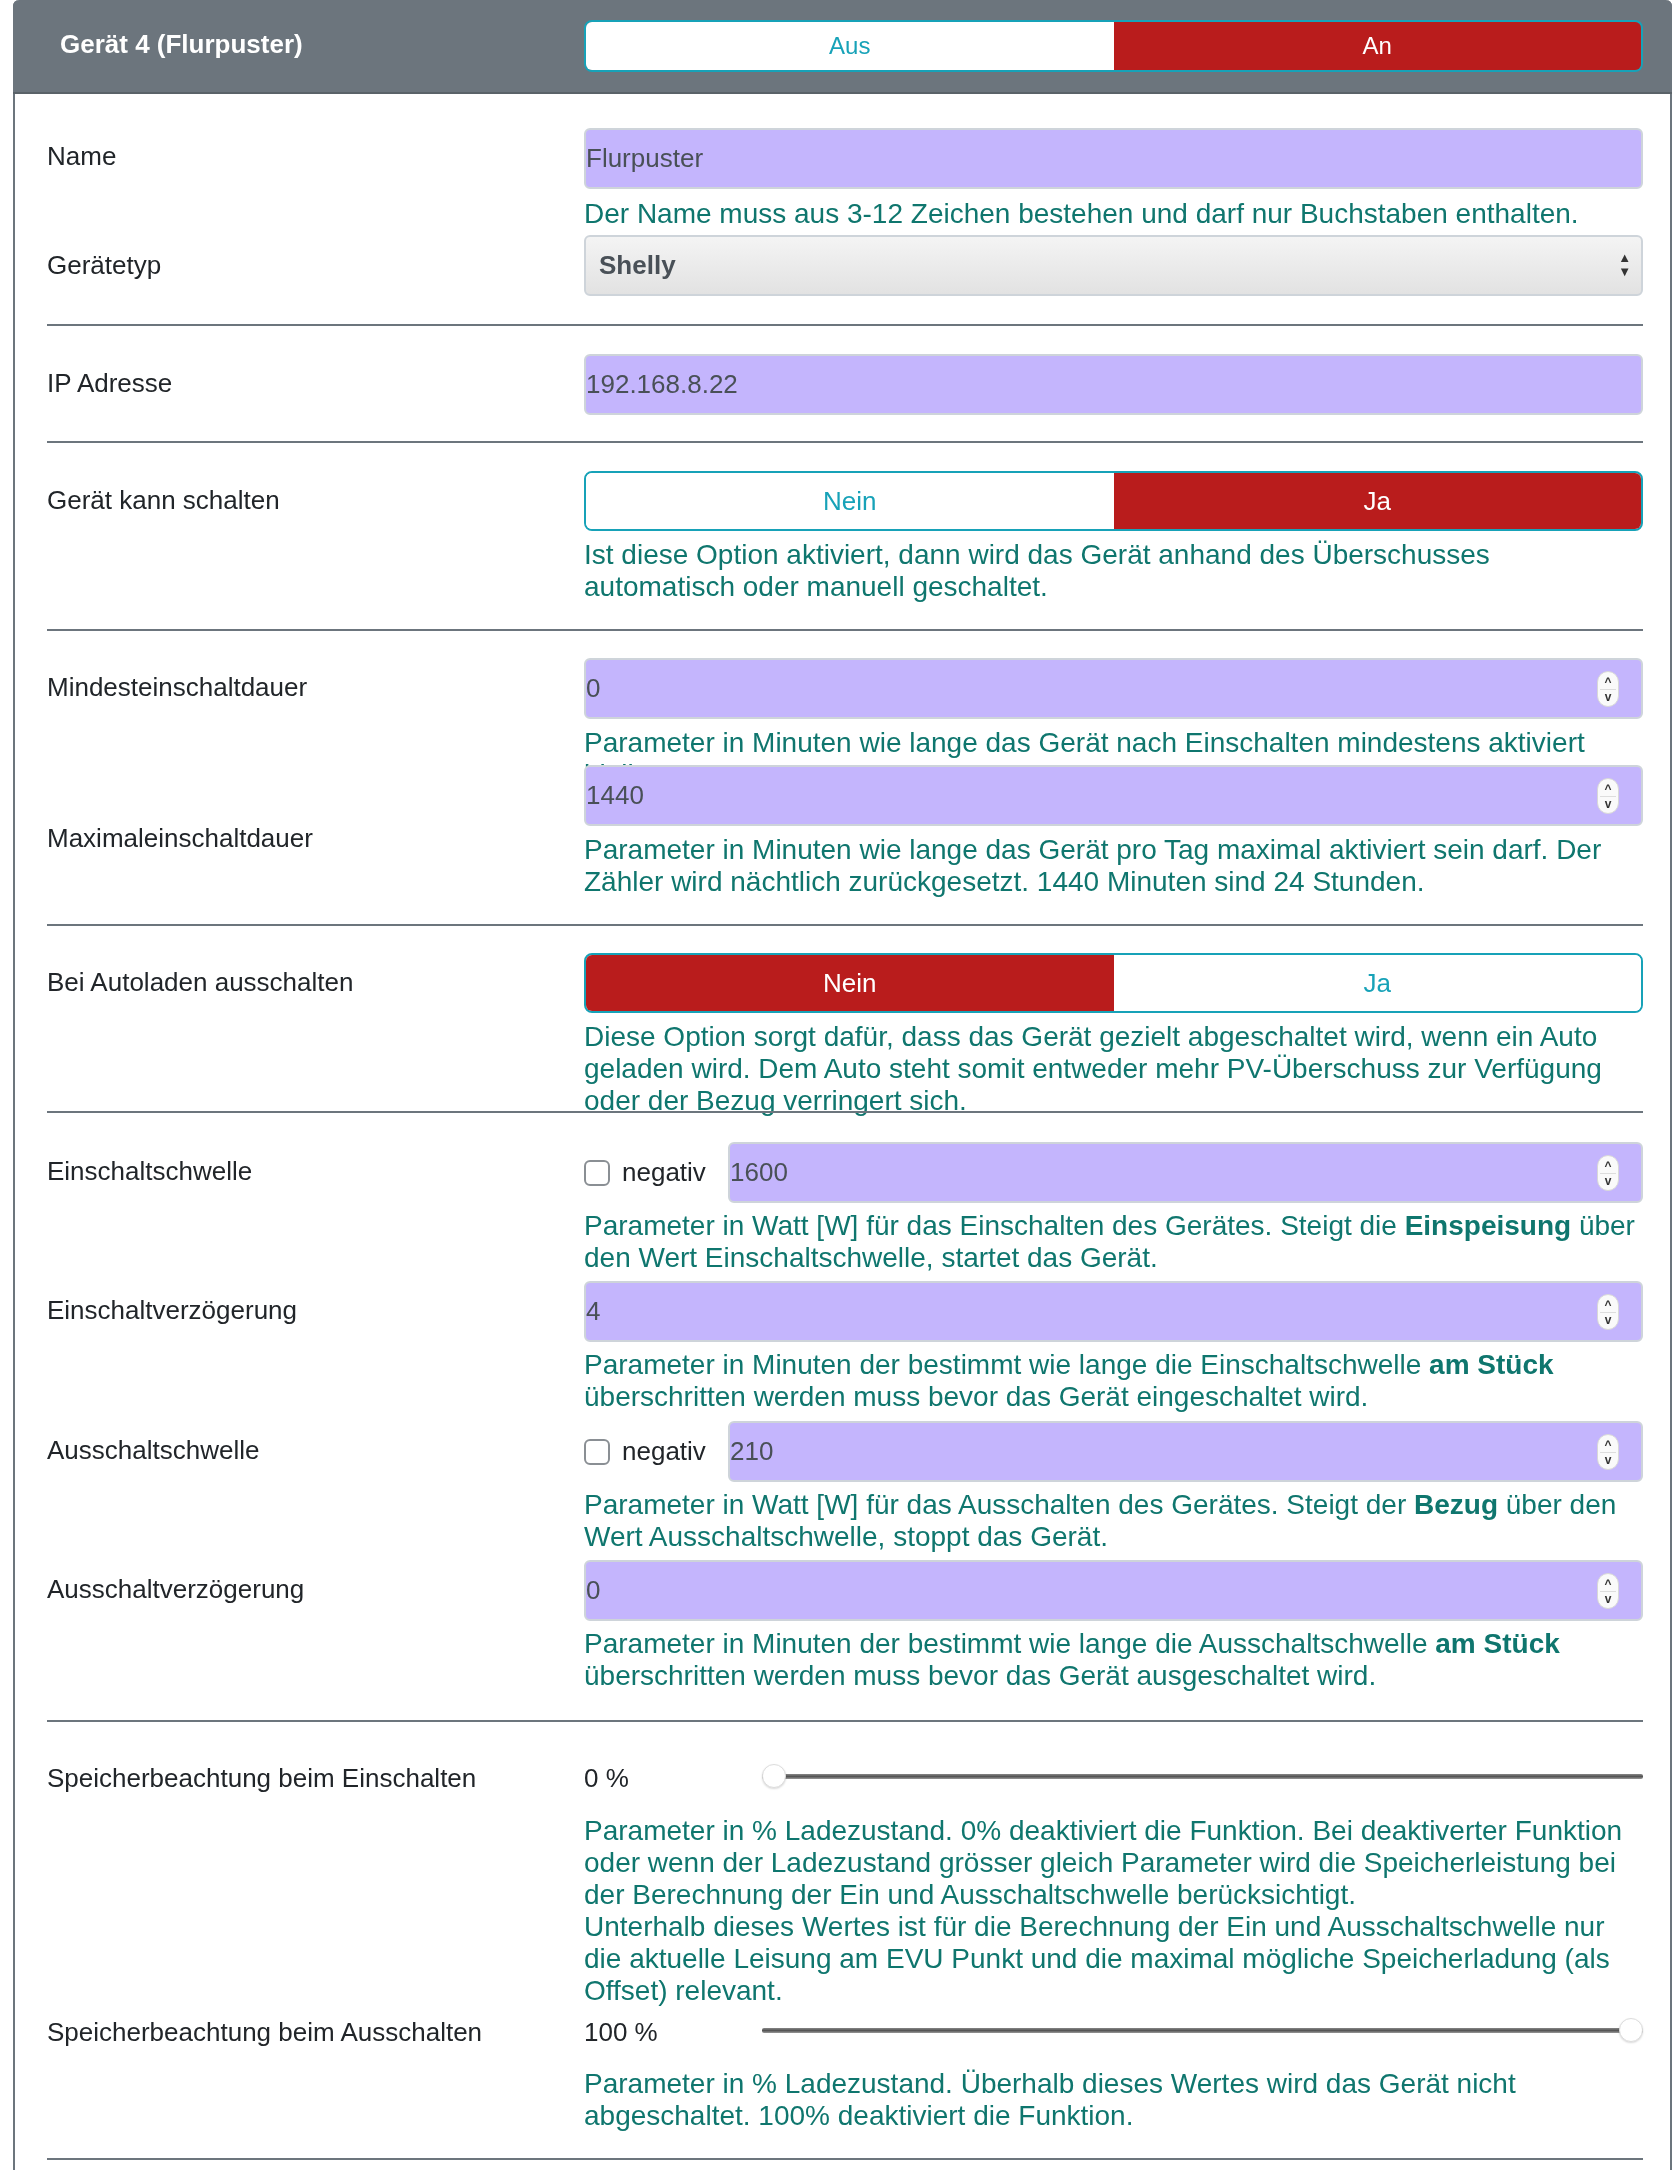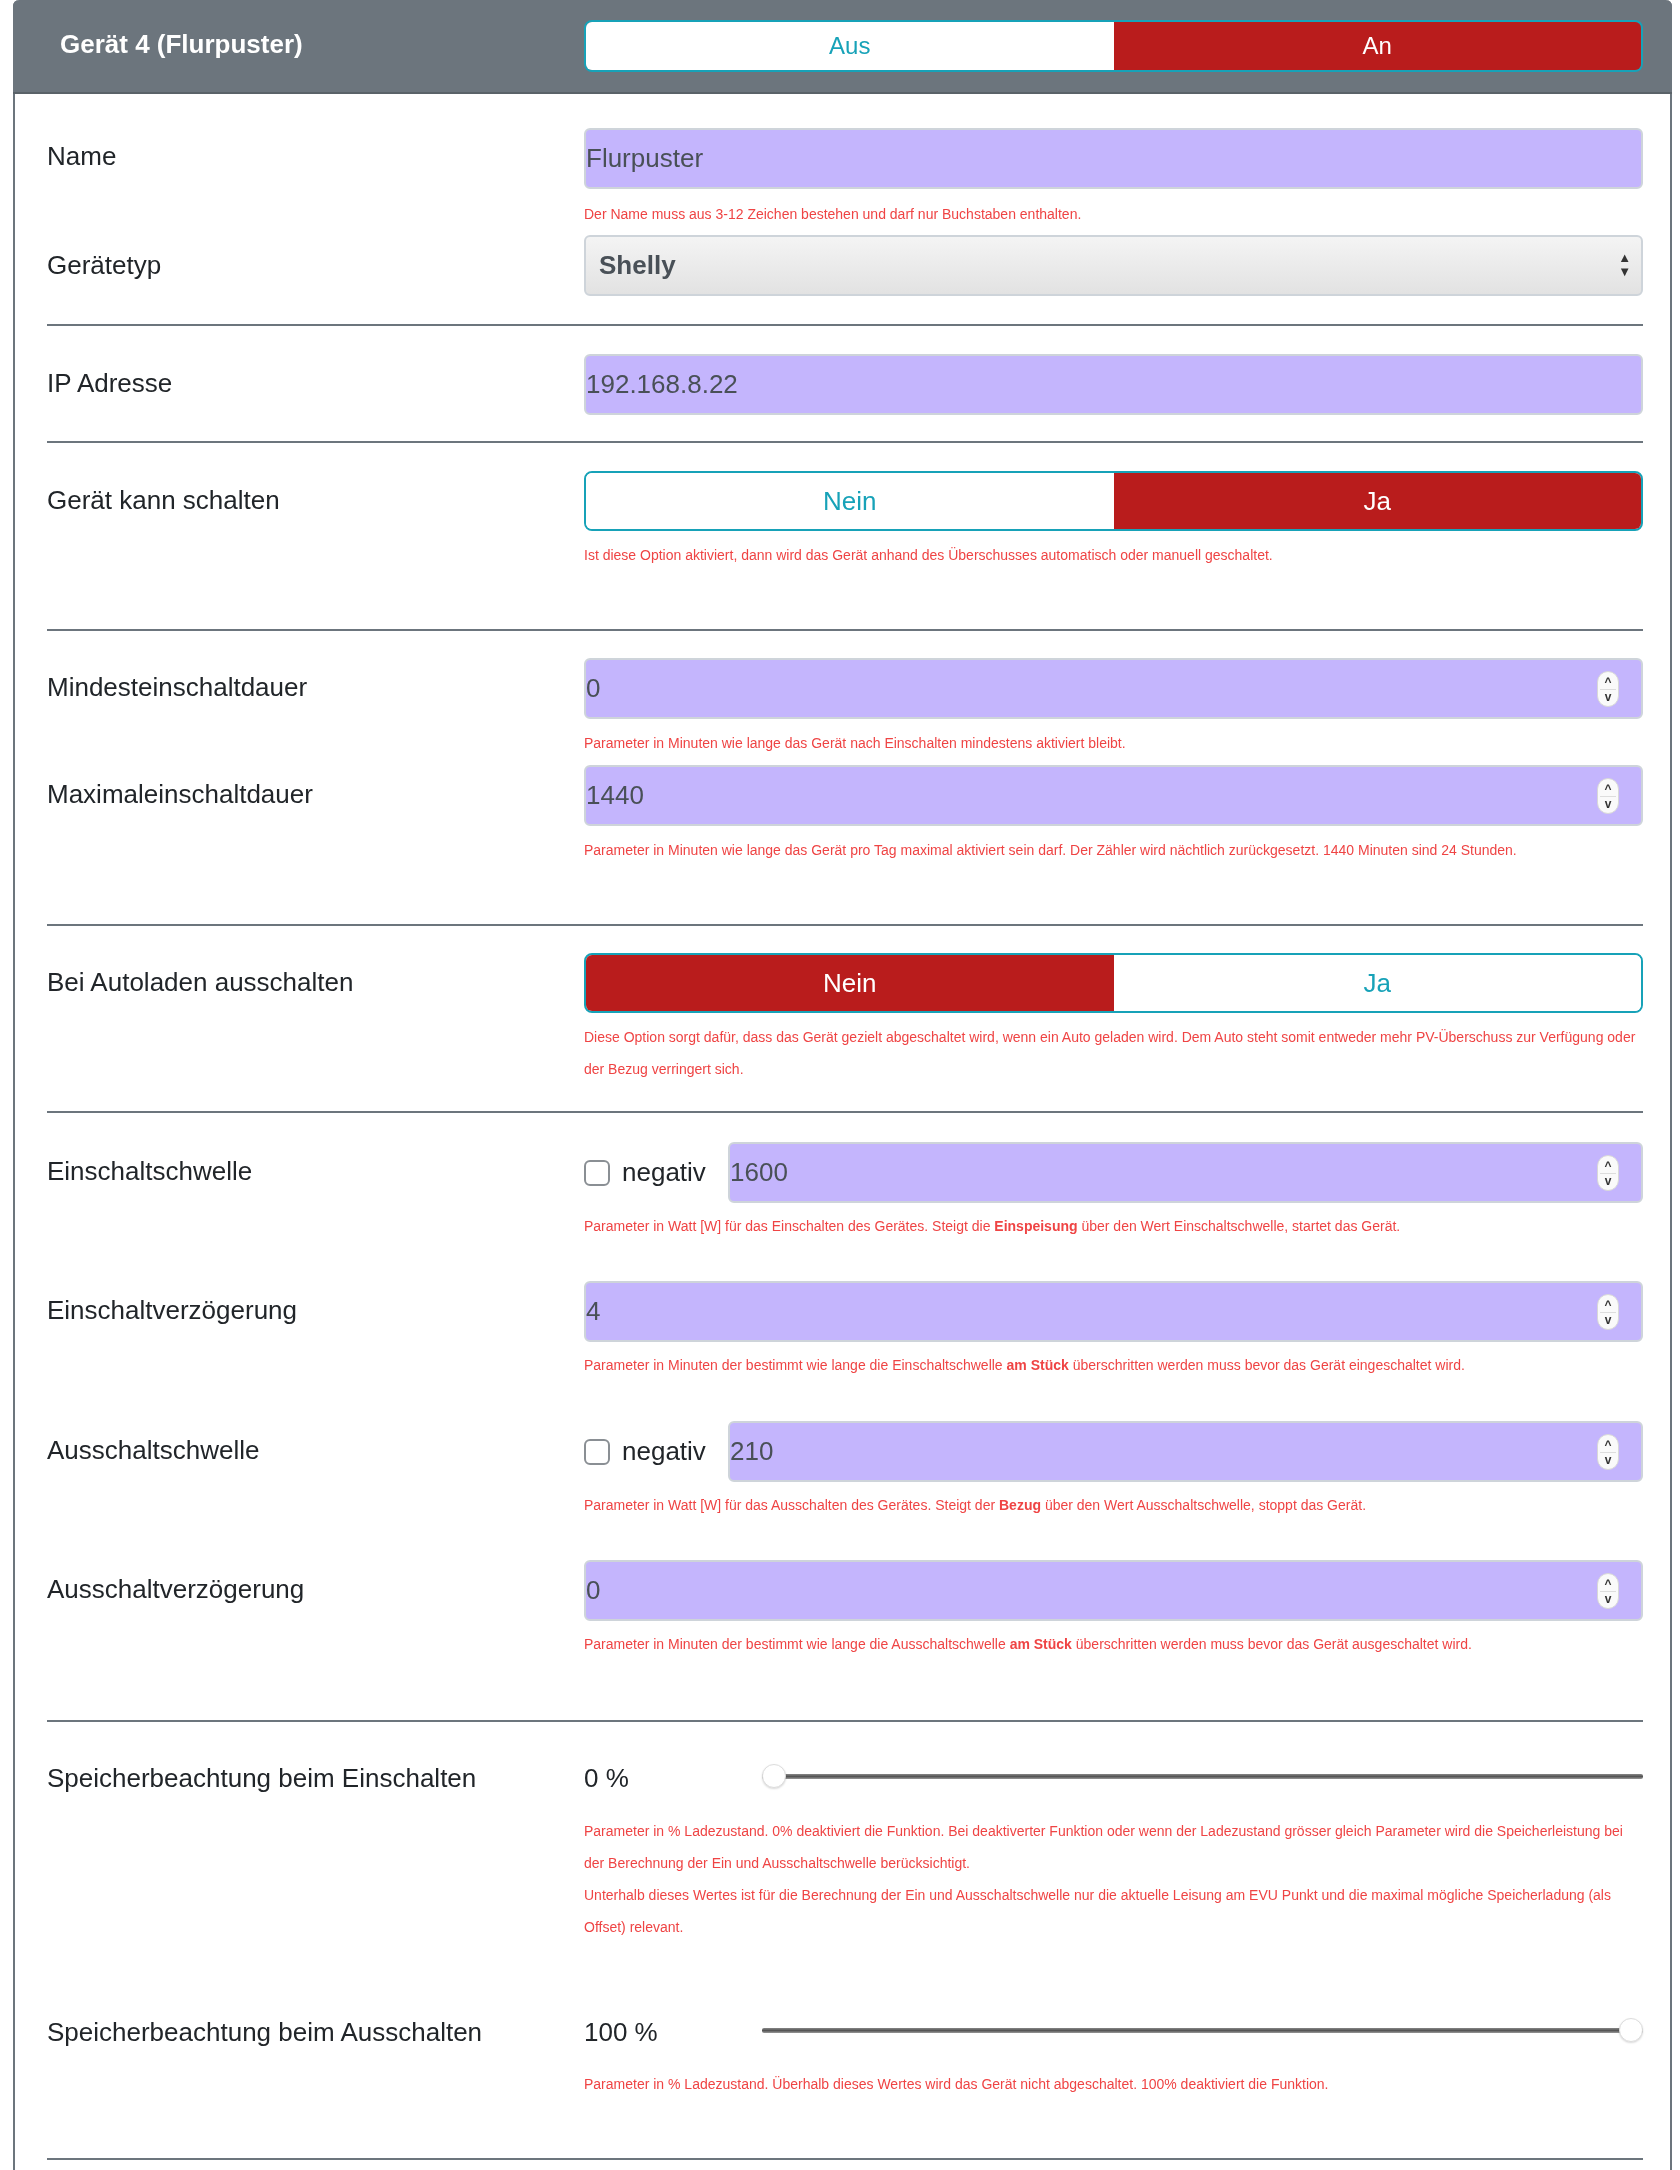--- a/index.html
+++ b/index.html
@@ -1,21 +1,21 @@
 <!DOCTYPE html>
 <html><head>
 <meta charset="utf-8">
 <style>
   html, body { margin:0; padding:0; background:#ffffff; }
   body { width:1680px; height:2170px; position:relative; overflow:hidden; font-family:"Liberation Sans","DejaVu Sans",sans-serif; color:#212529; }
   .card { position:absolute; left:13px; top:0; width:1659px; height:2180px; border:2px solid #6c757d; border-top:none; border-radius:6px 6px 0 0; box-sizing:border-box; background:#fff; }
   .card-header { position:absolute; left:13px; top:0; width:1659px; height:94px; background:#6c757d; border-bottom:2px solid #5a6268; box-sizing:border-box; border-radius:6px 6px 0 0; }
   .card-title { position:absolute; left:47px; top:29px; font-size:26px; font-weight:bold; color:#fff; }
   .label { position:absolute; left:47px; font-size:26px; color:#212529; }
-  .help { position:absolute; left:584px; width:1060px; font-size:14px; line-height:32px; color:#ef4444; }
+  .help { position:absolute; left:584px; width:1060px; font-size:28px; line-height:32px; color:#0f766e; }
   .help b { font-weight:bold; }
   .input { position:absolute; left:584px; width:1059px; height:61px; border:2px solid #ced4da; border-radius:6px; box-sizing:border-box; background:#c4b5fd; font-size:26px; color:#495057; line-height:57px; }
   .select { background:linear-gradient(#f4f4f4,#e2e2e2); padding-left:13px;font-weight:bold; }
   .select-arrow { position:absolute; right:10px; top:14px; font-size:13px; line-height:14px; color:#333; text-align:center; }
   .spinner { position:absolute; right:22px; top:11px; width:22px; height:36px; border:1px solid #d8d8d8; border-radius:11px; background:#fafafa; box-sizing:border-box; }
   .spinner span { position:absolute; left:0; width:20px; text-align:center; font-size:12px; line-height:14px; color:#333; font-weight:bold; }
   .spinner .up { top:3px; } .spinner .dn { top:18px; }
   .spinner::after { content:""; position:absolute; left:2px; right:2px; top:17px; border-top:1px solid #ddd; }
   .hr { position:absolute; left:47px; width:1596px; height:0; border-top:2px solid #6c757d; }
   .toggle { position:absolute; left:584px; width:1059px; height:60px; border:2px solid #17a2b8; border-radius:8px; box-sizing:border-box; overflow:hidden; display:flex; }
@@ -68,21 +68,21 @@
 <div class="label" style="top:672px">Mindesteinschaltdauer</div>
 <div class="input" style="top:658px">
   <span>0</span>
   <div class="spinner">
       <span class="up">^</span>
       <span class="dn">v</span>
     </div>
 </div>
 <div class="help" style="top:727px">Parameter in Minuten wie lange das Gerät nach Einschalten mindestens aktiviert bleibt.</div>
 
-<div class="label" style="top:779px">Maximaleinschaltdauer</div>
+<div class="label" style="top:823px">Maximaleinschaltdauer</div>
 <div class="input" style="top:765px">
   <span>1440</span>
   <div class="spinner">
       <span class="up">^</span>
       <span class="dn">v</span>
     </div>
 </div>
 <div class="help" style="top:834px">Parameter in Minuten wie lange das Gerät pro Tag maximal aktiviert sein darf. Der Zähler wird nächtlich zurückgesetzt. 1440 Minuten sind 24 Stunden.</div>
 <div class="hr" style="top:924px"></div>
 

